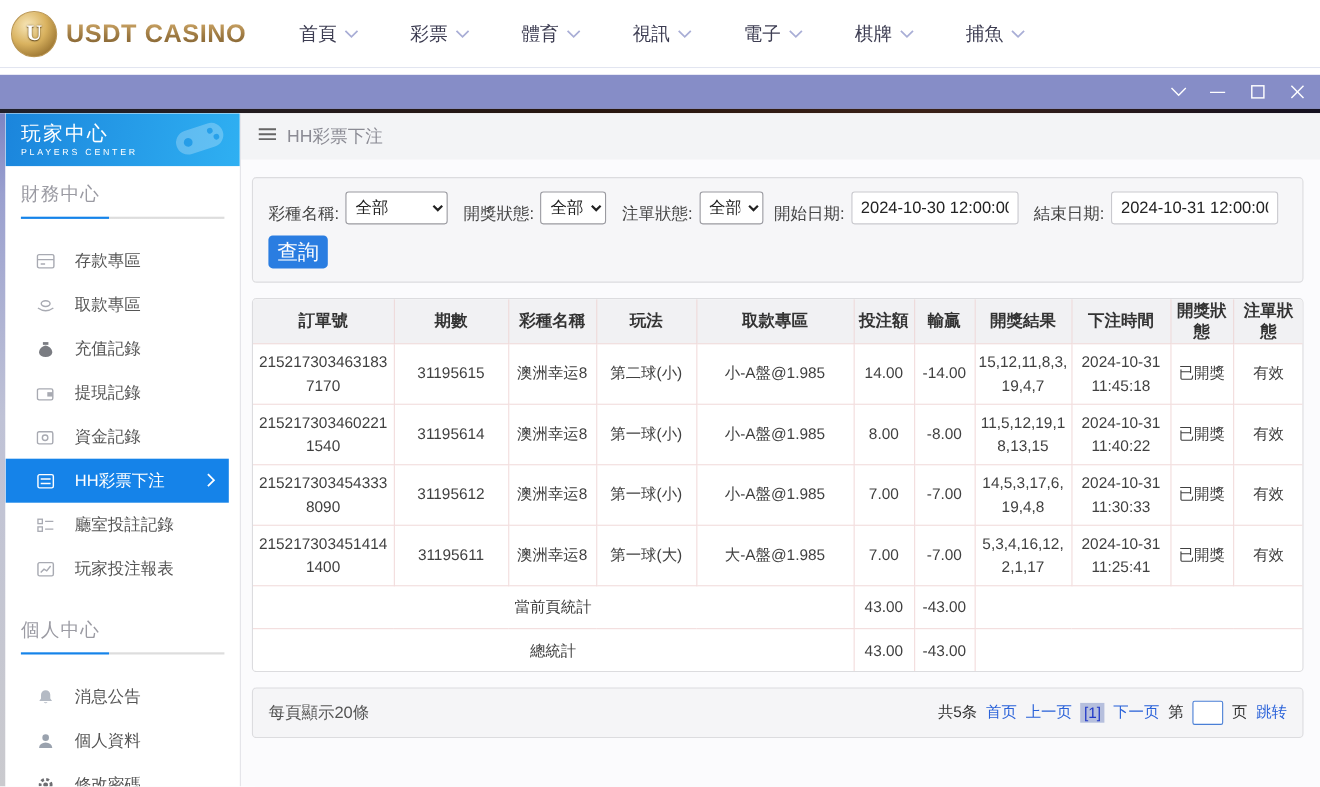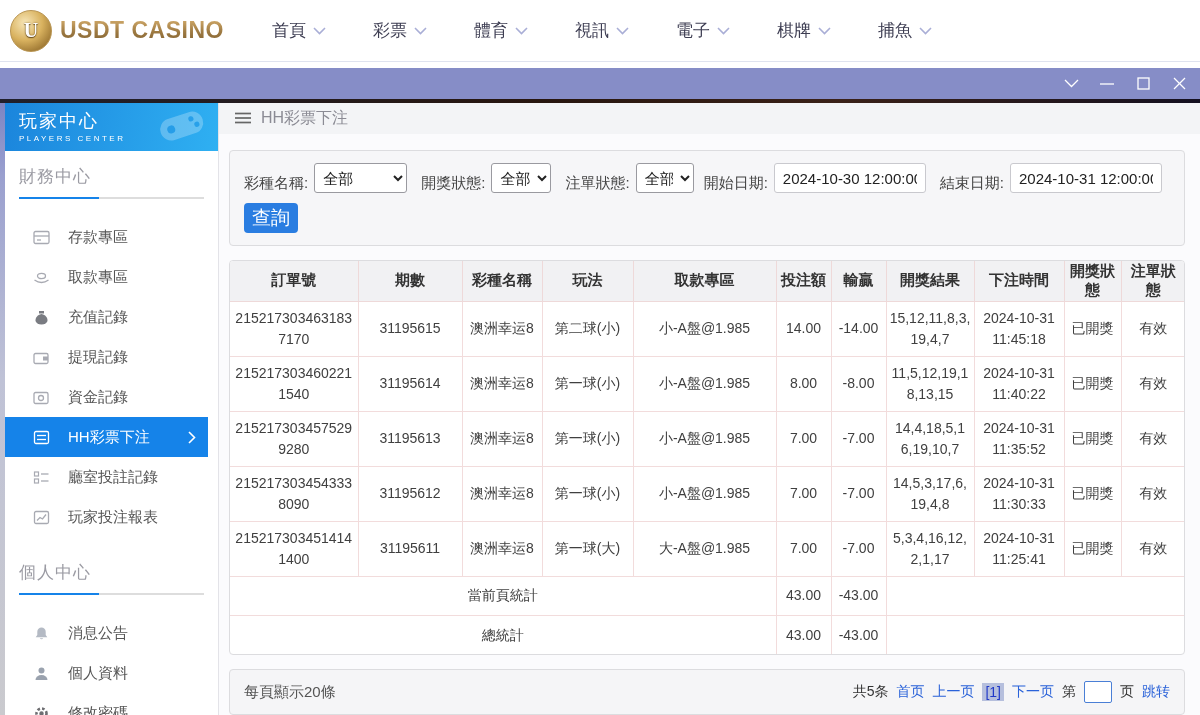--- a/index.html
+++ b/index.html
@@ -393,33 +393,20 @@
                 <td>第一球(小)</td>
                 <td>小-A盤@1.985</td>
                 <td>8.00</td>
                 <td>-8.00</td>
                 <td>11,5,12,19,18,13,15</td>
                 <td>2024-10-31 11:40:22</td>
                 <td>已開獎</td>
                 <td>有效</td>
               </tr>
               <tr>
-                <td>2152173034575299280</td>
-                <td>31195613</td>
-                <td>澳洲幸运8</td>
-                <td>第一球(小)</td>
-                <td>小-A盤@1.985</td>
-                <td>7.00</td>
-                <td>-7.00</td>
-                <td>14,4,18,5,16,19,10,7</td>
-                <td>2024-10-31 11:35:52</td>
-                <td>已開獎</td>
-                <td>有效</td>
-              </tr>
-              <tr>
                 <td>2152173034543338090</td>
                 <td>31195612</td>
                 <td>澳洲幸运8</td>
                 <td>第一球(小)</td>
                 <td>小-A盤@1.985</td>
                 <td>7.00</td>
                 <td>-7.00</td>
                 <td>14,5,3,17,6,19,4,8</td>
                 <td>2024-10-31 11:30:33</td>
                 <td>已開獎</td>

